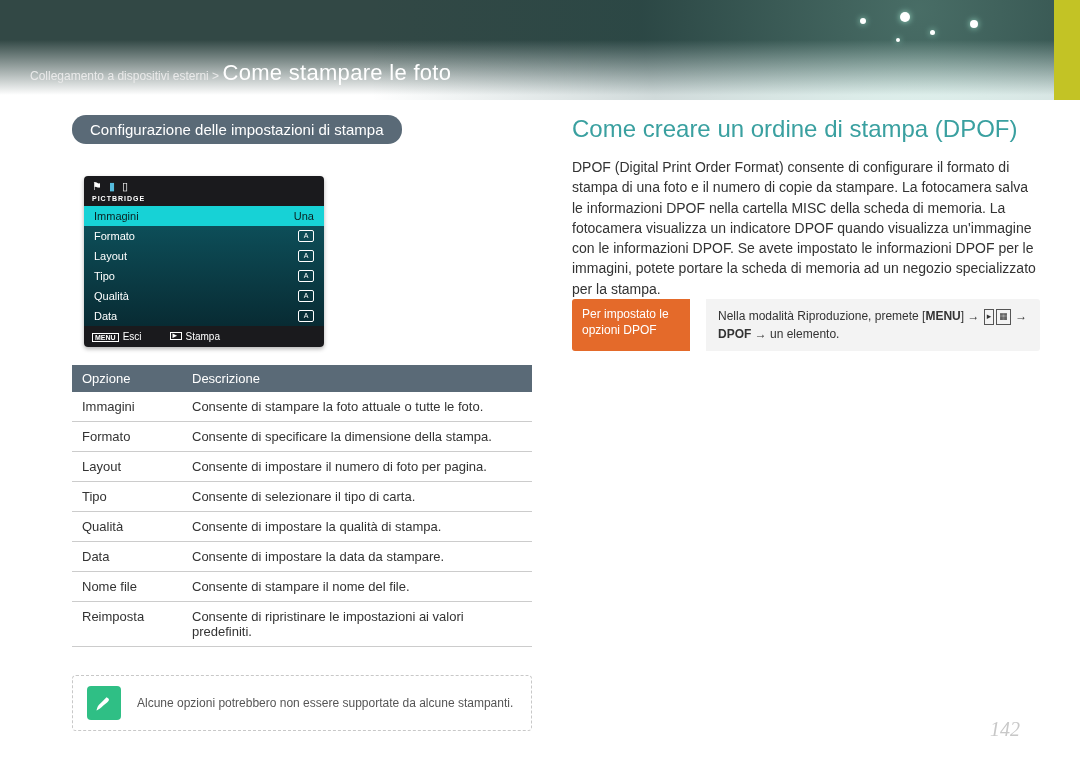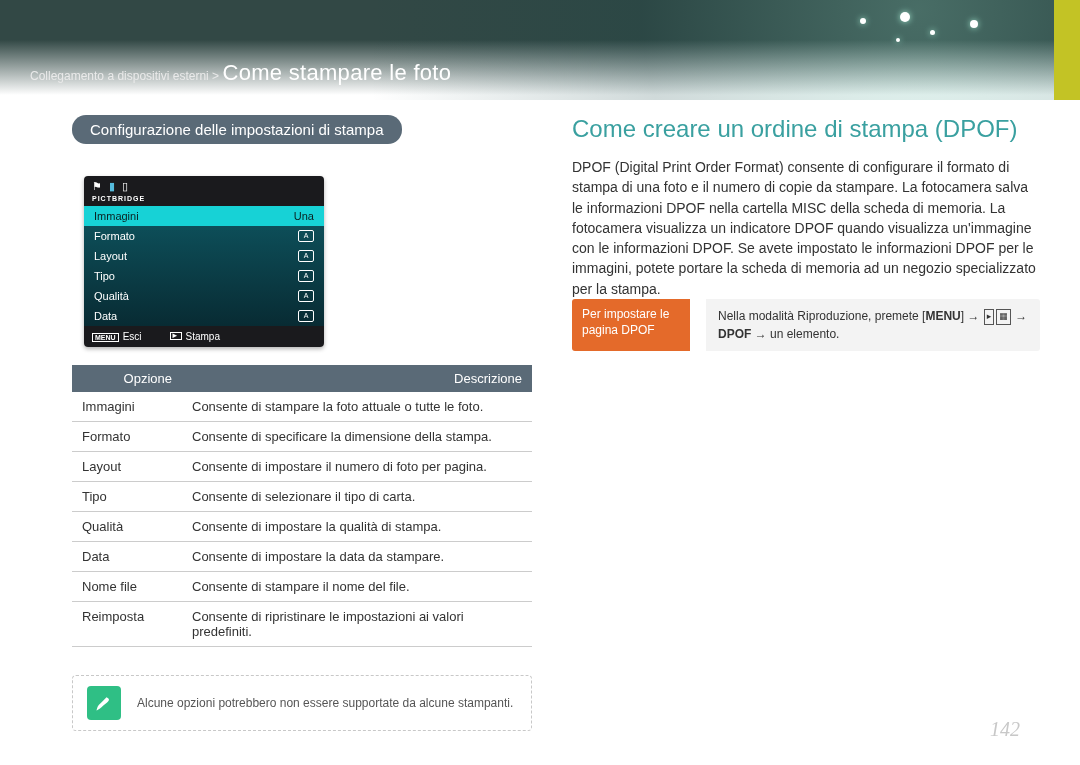--- a/index.html
+++ b/index.html
@@ -106,21 +106,21 @@
 
   
   .opt-table {
     width: 460px;
     border-collapse: collapse;
     font-size: 13px;
   }
   .opt-table th {
     background: #5a6a77;
     color: #fff;
-    text-align: right;
+    text-align: left;
     padding: 6px 10px;
     font-weight: normal;
   }
   .opt-table th:first-child { width: 110px; }
   .opt-table td {
     padding: 7px 10px;
     border-bottom: 1px solid #ccc;
     color: #333;
     vertical-align: top;
   }
@@ -298,21 +298,21 @@
           </svg>
       </div>
       <div class="note-text">Alcune opzioni potrebbero non essere supportate da alcune stampanti.</div>
     </div>
   </div>
 
   <div class="col-right">
     <div class="h2">Come creare un ordine di stampa (DPOF)</div>
     <div class="body-text">DPOF (Digital Print Order Format) consente di configurare il formato di stampa di una foto e il numero di copie da stampare. La fotocamera salva le informazioni DPOF nella cartella MISC della scheda di memoria. La fotocamera visualizza un indicatore DPOF quando visualizza un'immagine con le informazioni DPOF. Se avete impostato le informazioni DPOF per le immagini, potete portare la scheda di memoria ad un negozio specializzato per la stampa.</div>
     <div class="callout">
-      <div class="callout-left">Per impostare le pagina DPOF</div>
+      <div class="callout-left">Per impostato le opzioni DPOF</div>
       <div class="callout-right">
         <span>Nella modalità Riproduzione, premete [</span><span class="menu-bold">MENU</span><span>] → </span><span class="ibox">▸</span><span class="ibox">▦</span> →<br>
         <span class="menu-bold">DPOF</span><span> → un elemento.</span>
       </div>
     </div>
   </div>
 </div>
 
 <div class="page-num">142</div>
 

